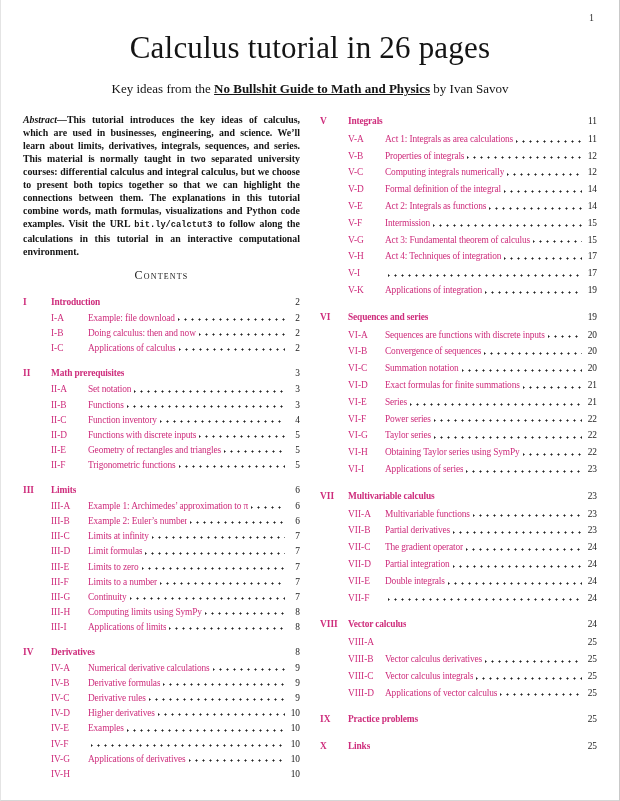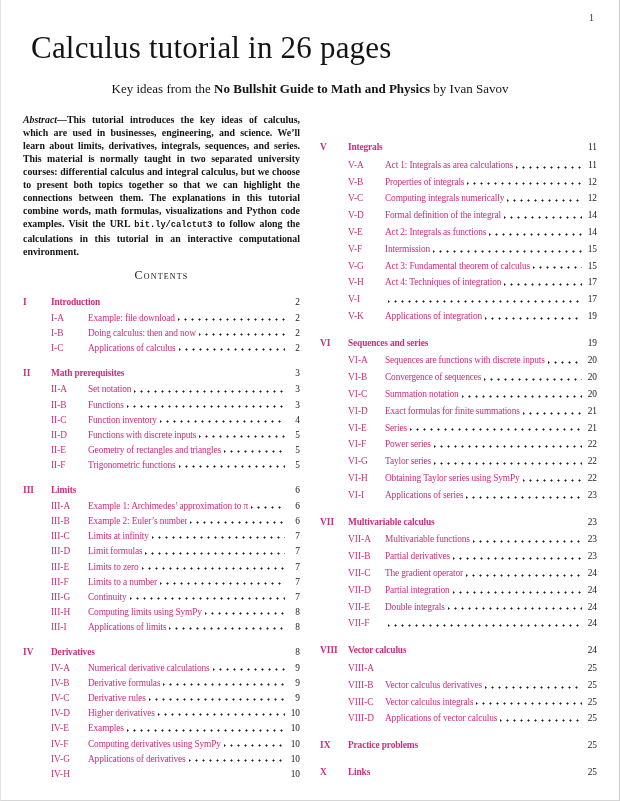--- a/index.html
+++ b/index.html
@@ -4,24 +4,24 @@
 <style>
   :root { --accent: #ce2d7c; }
   html,body { margin:0; padding:0; background:#ffffff; }
   .page {
     position:relative; width:620px; height:801px; box-sizing:border-box;
     background:#fff; overflow:hidden;
     border-right:1px solid #c9c9c9; border-bottom:1px solid #d6d6d6; border-left:1px solid #e4e4e4;
     font-family:"Liberation Serif", serif; color:#141414;
   }
   .page-number { position:absolute; top:12px; right:25px; font-size:10px; color:#333; }
-  .title { margin:30px 30px 0; font-size:31px; font-weight:400; letter-spacing:0.2px; }
+  .title { margin:30px 30px 0; text-align:center; font-size:31px; font-weight:400; letter-spacing:0.2px; }
   .subtitle { margin-top:15px; text-align:center; font-size:13px; }
-  .subtitle b { font-weight:700; }
-  .columns { display:flex; gap:20px; padding:16px 22px 0;align-items:flex-end; }
+  .subtitle b { font-weight:700;text-decoration:underline; }
+  .columns { display:flex; gap:20px; padding:16px 22px 0; }
   .col { width:278px; box-sizing:border-box; }
 
   .abstract { margin:0; font-size:9.9px; font-weight:700; text-align:justify; line-height:13px; }
   .abs-label { font-style:italic; }
   .mono { font-family:"Liberation Mono", monospace; font-size:8.7px; font-weight:700; }
 
   .contents-heading { margin:10px 0 12px; text-align:center; font-variant:small-caps; font-size:12px; letter-spacing:1.2px; }
 
   #toc-left  { --rh:15.1px; }
   #toc-right { --rh:16.8px; }
@@ -252,21 +252,20 @@
 
   <div class="toc-row sub-row">
     <span class="toc-num">IV-E</span>
               <span class="toc-title">Examples</span>
               <span class="leader"></span>
               <span class="toc-page">10</span>
   </div>
 
   <div class="toc-row sub-row">
     <span class="toc-num">IV-F</span>
-              <span class="toc-title">Computing derivatives using SymPy</span>
               <span class="leader"></span>
               <span class="toc-page">10</span>
   </div>
 
   <div class="toc-row sub-row">
     <span class="toc-num">IV-G</span>
               <span class="toc-title">Applications of derivatives</span>
               <span class="leader"></span>
               <span class="toc-page">10</span>
   </div>

